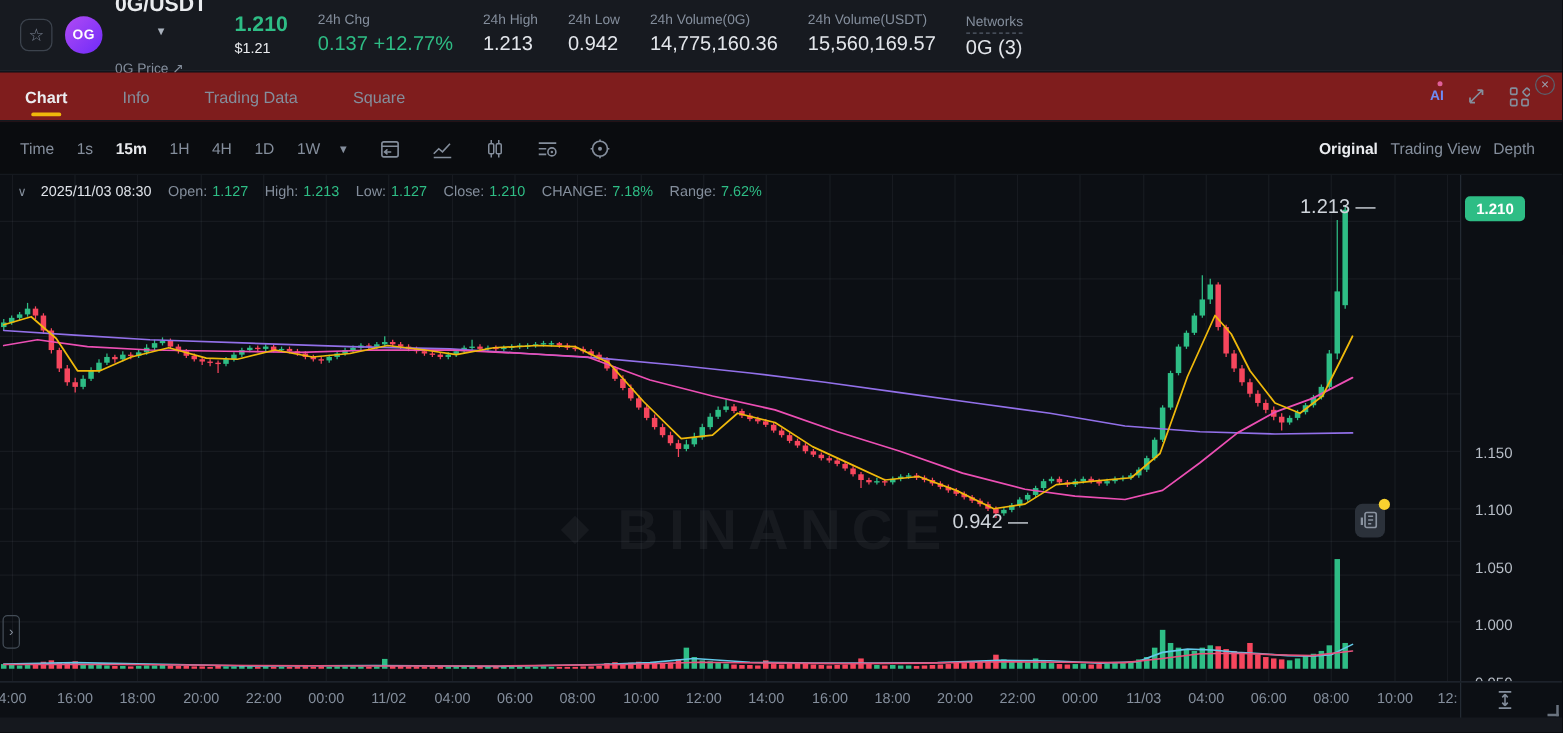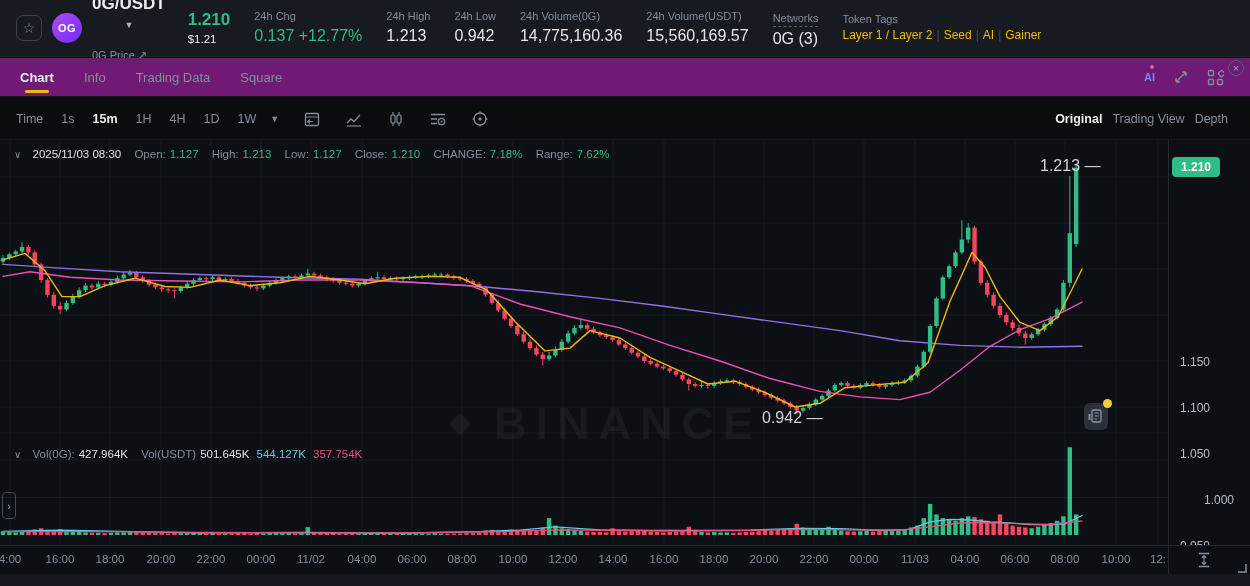--- a/index.html
+++ b/index.html
@@ -21,22 +21,22 @@
   .stat-col{margin-left:24px;line-height:1.15;white-space:nowrap;}
   .stat-label{font-size:11px;color:#848e9c;}
   .stat-value{font-size:16px;color:#e3e6eb;margin-top:4px;}
   .stat-value.green{color:#2ebd85;}
   .stat-label.dashed{border-bottom:1px dashed #565e6b;padding-bottom:2px;cursor:help;}
   .tags-row{font-size:12px;color:#f0b90b;margin-top:4px;}
   .tags-row .sep{color:#454c57;margin:0 4px;}
   .tag{cursor:pointer;}
 
   
-  #tabbar{position:absolute;left:0;top:58px;width:1250px;height:39px;background:#701a75;border-bottom:1px solid #15191f;display:flex;align-items:center;}
-  .tab{font-size:13px;color:#848e9c;margin-left:30px;position:relative;height:100%;display:flex;align-items:center;cursor:pointer;}
+  #tabbar{position:absolute;left:0;top:58px;width:1250px;height:39px;background:#7f1d1d;border-bottom:1px solid #15191f;display:flex;align-items:center;}
+  .tab{font-size:13px;color:#848e9c;margin-left:44px;position:relative;height:100%;display:flex;align-items:center;cursor:pointer;}
   .tab:first-child{margin-left:20px;}
   .tab.active{color:#eaecef;font-weight:bold;}
   .tab.active::after{content:"";position:absolute;left:50%;transform:translateX(-50%);bottom:3px;width:24px;height:3px;border-radius:2px;background:#f0b90b;}
   .tab-icons{margin-left:auto;display:flex;align-items:center;gap:18px;margin-right:26px;}
   .ai-ic{position:relative;font-size:11px;font-weight:bold;color:#6e8bf5;cursor:pointer;}
   .ai-ic::before{content:"";position:absolute;left:50%;top:-6px;width:4px;height:4px;border-radius:50%;background:#e0609a;}
   .svg-ic{cursor:pointer;display:flex;}
   .close-circ{position:absolute;right:6px;top:2px;width:16px;height:16px;border:1px solid #5a626e;border-radius:50%;color:#9aa3b0;font-size:11px;line-height:14px;text-align:center;cursor:pointer;}
 
   
@@ -119,26 +119,20 @@
       <div class="stat-label">24h Volume(0G)</div>
       <div class="stat-value">14,775,160.36</div>
     </div>
     <div class="stat-col">
       <div class="stat-label">24h Volume(USDT)</div>
       <div class="stat-value">15,560,169.57</div>
     </div>
     <div class="stat-col">
       <div><span class="stat-label dashed">Networks</span></div>
       <div class="stat-value">0G (3)</div>
-    </div>
-    <div class="stat-col">
-      <div class="stat-label">Token Tags</div>
-      <div class="tags-row">
-        <span class="tag">Layer 1 / Layer 2</span><span class="sep">|</span><span class="tag">Seed</span><span class="sep">|</span><span class="tag">AI</span><span class="sep">|</span><span class="tag">Gainer</span>
-      </div>
     </div>
   </div>
 
   <div id="tabbar">
     <div class="tab active">Chart</div>
     <div class="tab">Info</div>
     <div class="tab">Trading Data</div>
     <div class="tab">Square</div>
     <div class="tab-icons">
       <span class="ai-ic">AI</span>
@@ -771,37 +765,30 @@
       <span class="w">2025/11/03 08:30</span>
       <span class="lbl">Open:</span><span class="val g">1.127</span>
       <span class="lbl">High:</span><span class="val g">1.213</span>
       <span class="lbl">Low:</span><span class="val g">1.127</span>
       <span class="lbl">Close:</span><span class="val g">1.210</span>
       <span class="lbl">CHANGE:</span><span class="val g">7.18%</span>
       <span class="lbl">Range:</span><span class="val g">7.62%</span>
     </div>
 
 
-    <div class="overlay-row" id="vol-row">
-      <span class="caret">∨</span>
-      <span class="lbl" style="margin-left:0">Vol(0G):</span><span class="val w">427.964K</span>
-      <span class="lbl">Vol(USDT)</span><span class="val w">501.645K</span>
-      <span class="val cy">544.127K</span>
-      <span class="val pk">357.754K</span>
-    </div>
 
     <div class="anno" id="high-anno">1.213 —</div>
     <div class="anno" id="low-anno">0.942 —</div>
 
     <div id="axis-sep"></div>
     <div id="price-axis-labels">
         <div class="paxis-lbl" style="top: 215px;">1.150</div>
         <div class="paxis-lbl" style="top: 261px;">1.100</div>
         <div class="paxis-lbl" style="top: 307px;">1.050</div>
-        <div class="paxis-lbl" style="top: 353px; margin-left: 24px;">1.000</div>
+        <div class="paxis-lbl" style="top: 353px;">1.000</div>
         <div class="paxis-lbl" style="top: 399px;">0.950</div>
       </div>
     <div id="price-badge">1.210</div>
 
     <div id="news-btn">
       <svg width="24" height="27" viewBox="0 0 24 27">
           <rect x="8" y="7" width="9" height="12" rx="1.5" stroke="#8b94a1" fill="none" stroke-width="1.3"></rect>
           <path d="M10.5 10 h4 M10.5 13 h4 M10.5 16 h2.5" stroke="#8b94a1" stroke-width="1.2"></path>
           <path d="M5.5 11 v6" stroke="#8b94a1" stroke-width="1.8"></path>
         </svg>

